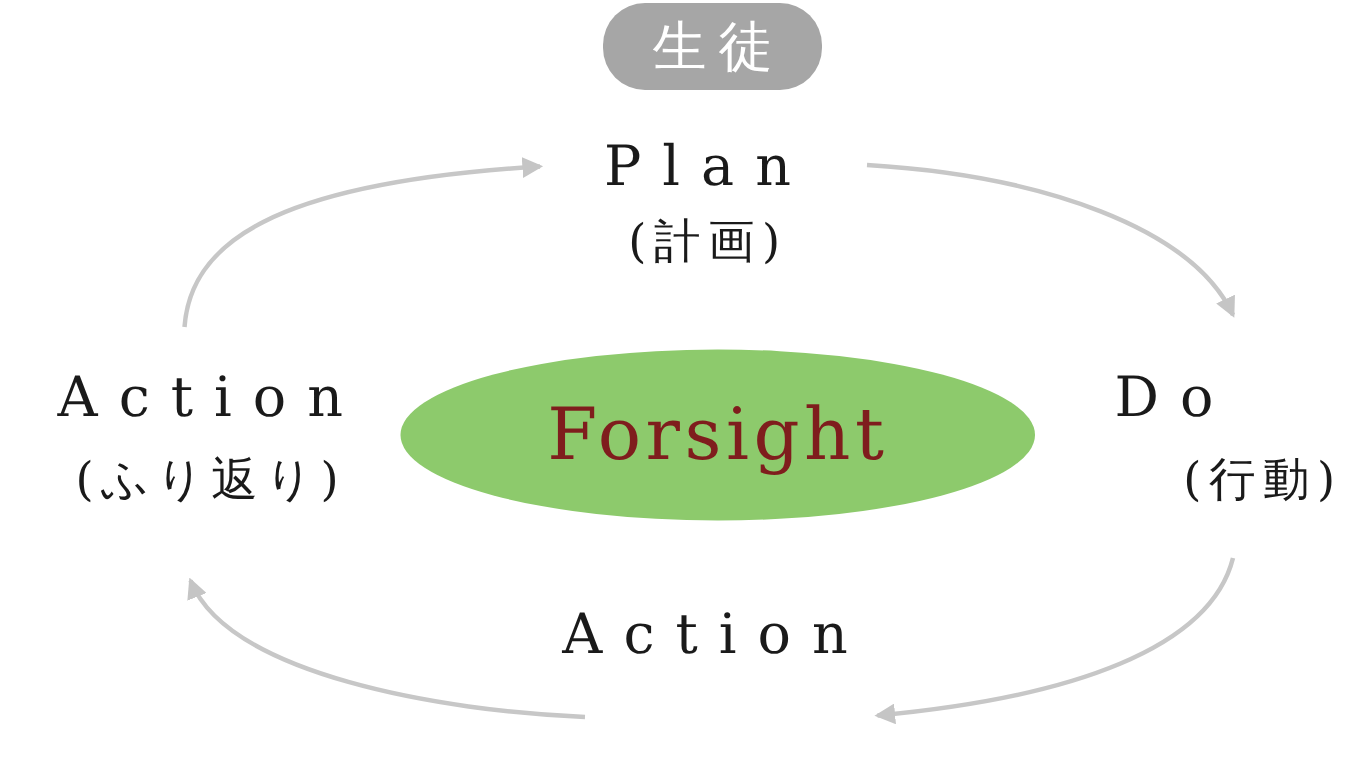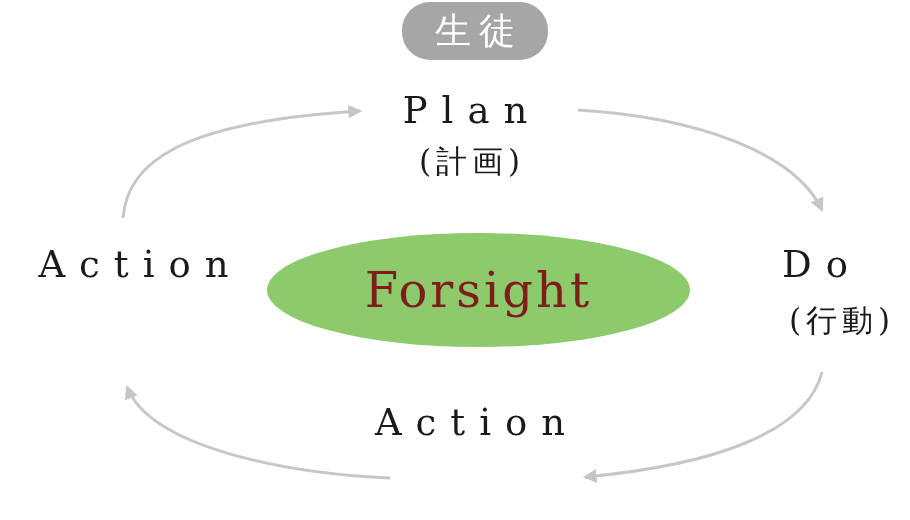--- a/index.html
+++ b/index.html
@@ -59,21 +59,21 @@
     justify-content: center;
   }
   #ellipse .center-label {
     color: #7f1d1d;
     font-size: 48px;
     letter-spacing: 3px;
   }
   
   #plan-en   { left: 322px; top: 86px;  width: 300px; }
   #plan-ja   { left: 322px; top: 138px; width: 300px; }
-  #do-en     { left: 747px; top: 240px; width: 150px; }
+  #do-en     { left: 708px; top: 240px; width: 150px; }
   #do-ja     { left: 767px; top: 297px; width: 150px; }
   #action-en { left: 18px;  top: 240px; width: 245px; }
   #action-ja { left: 18px;  top: 297px; width: 245px; }
   #check-en  { left: 327px; top: 398px; width: 300px; }
   #student-box { left: 402px; top: 2px;   width: 146px; height: 58px; }
   #teacher-box { left: 402px; top: 458px; width: 145px; height: 57px; }
 </style>
 </head>
 <body>
 
@@ -95,20 +95,21 @@
     <span>生徒</span>
   </div>
 
   <div id="plan-en" class="lbl en-lbl">Plan</div>
   <div id="plan-ja" class="lbl ja-lbl">(計画)</div>
 
   <div id="do-en" class="lbl en-lbl">Do</div>
   <div id="do-ja" class="lbl ja-lbl">(行動)</div>
 
   <div id="action-en" class="lbl en-lbl">Action</div>
+  <div id="action-ja" class="lbl ja-lbl">(ふり返り)</div>
 
   <div id="check-en" class="lbl en-lbl">Action</div>
 
   <div id="ellipse">
     <span class="center-label">Forsight</span>
   </div>
 
 
 </div>
 

